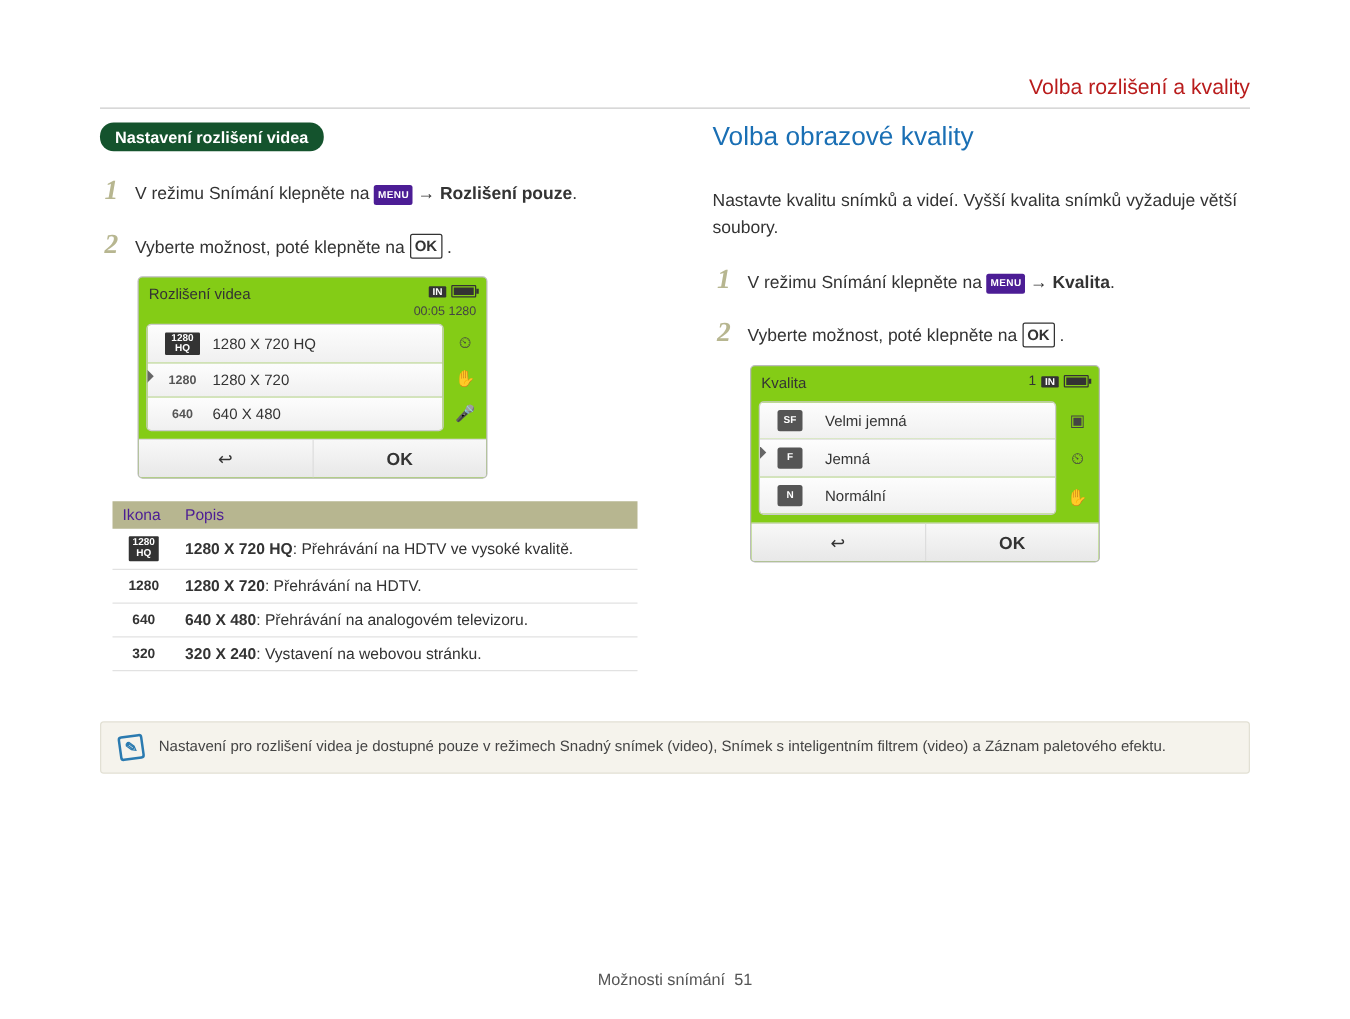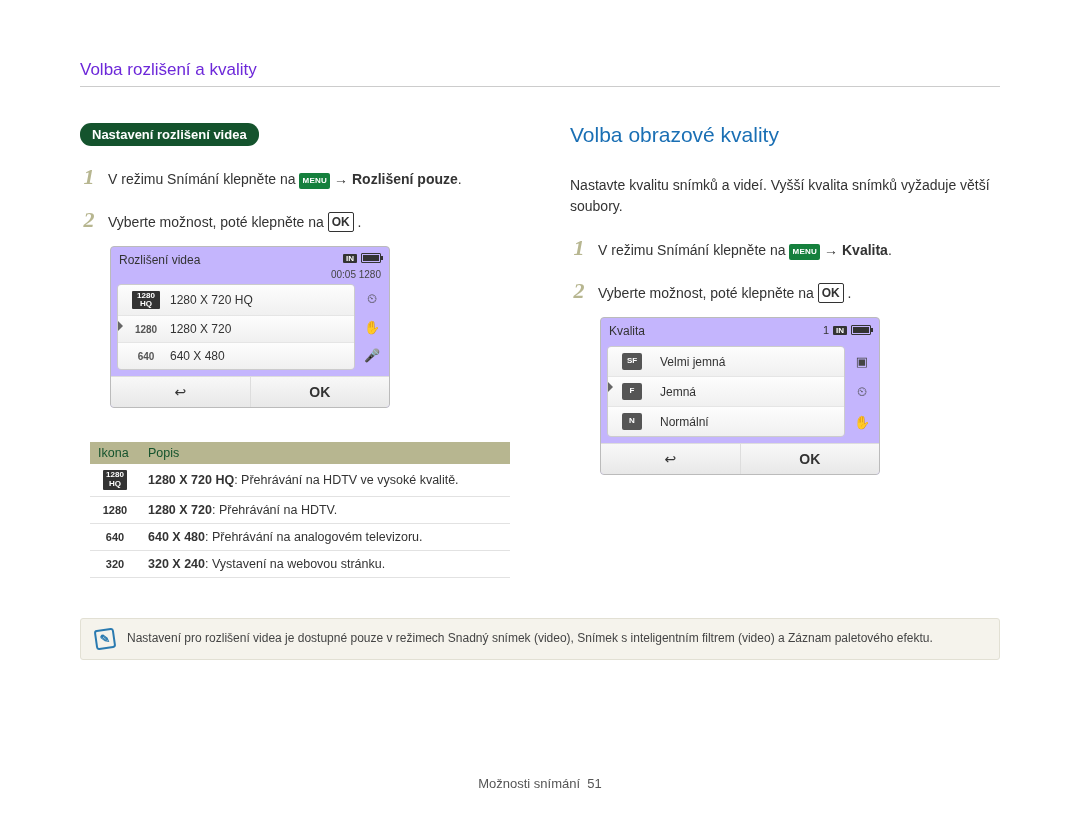--- a/index.html
+++ b/index.html
@@ -9,26 +9,27 @@
     color: #333;
     background: #fff;
     width: 1080px;
     height: 815px;
     position: relative;
   }
   .page {
     padding: 60px 80px 30px 80px;
   }
   .page-heading {
-    color: #6d28d9;
+    color: #b91c1c;
     font-size: 17px;
     font-weight: normal;
     border-bottom: 1px solid #ccc;
     padding-bottom: 6px;
-    margin-bottom: 36px;
+    margin-bottom: 11px;
+    text-align: right;
   }
   .columns {
     display: flex;
     gap: 60px;
   }
   .col { flex: 1; }
 
   .pill {
     display: inline-block;
     background: #14532d;
@@ -54,21 +55,21 @@
     font-style: italic;
     font-weight: bold;
     color: #b7b690;
     width: 18px;
     text-align: center;
   }
   .step-text b { font-weight: bold; }
 
   .menu-icon {
     display: inline-block;
-    background: #15803d;
+    background: #4c1d95;
     color: #fff;
     font-size: 8px;
     font-weight: bold;
     padding: 2px 3px;
     border-radius: 2px;
     vertical-align: 1px;
     letter-spacing: 0.3px;
   }
   .ok-icon {
     display: inline-block;
@@ -78,23 +79,23 @@
     border-radius: 2px;
     padding: 0 3px;
     vertical-align: 1px;
   }
 
   
   .lcd {
     width: 280px;
     border: 1px solid #bbb;
     border-radius: 4px;
-    margin: 10px 0 34px 30px;
+    margin: 10px 0 18px 30px;
     overflow: hidden;
-    background: #c4b5fd;
+    background: #84cc16;
   }
   .lcd-top {
     display: flex;
     justify-content: space-between;
     align-items: flex-start;
     padding: 6px 8px 2px 8px;
     font-size: 11px;
   }
   .lcd-title { font-size: 12px; }
   .lcd-top-right {
@@ -206,21 +207,21 @@
   
   table.desc {
     border-collapse: collapse;
     width: 420px;
     margin-left: 10px;
     font-size: 12.5px;
     margin-bottom: 20px;
   }
   table.desc th {
     background: #b7b690;
-    color: #14532d;
+    color: #4c1d95;
     font-weight: normal;
     text-align: left;
     padding: 4px 8px;
     font-size: 12.5px;
   }
   table.desc td {
     border-bottom: 1px solid #e2e2e2;
     padding: 6px 8px;
     vertical-align: middle;
   }

